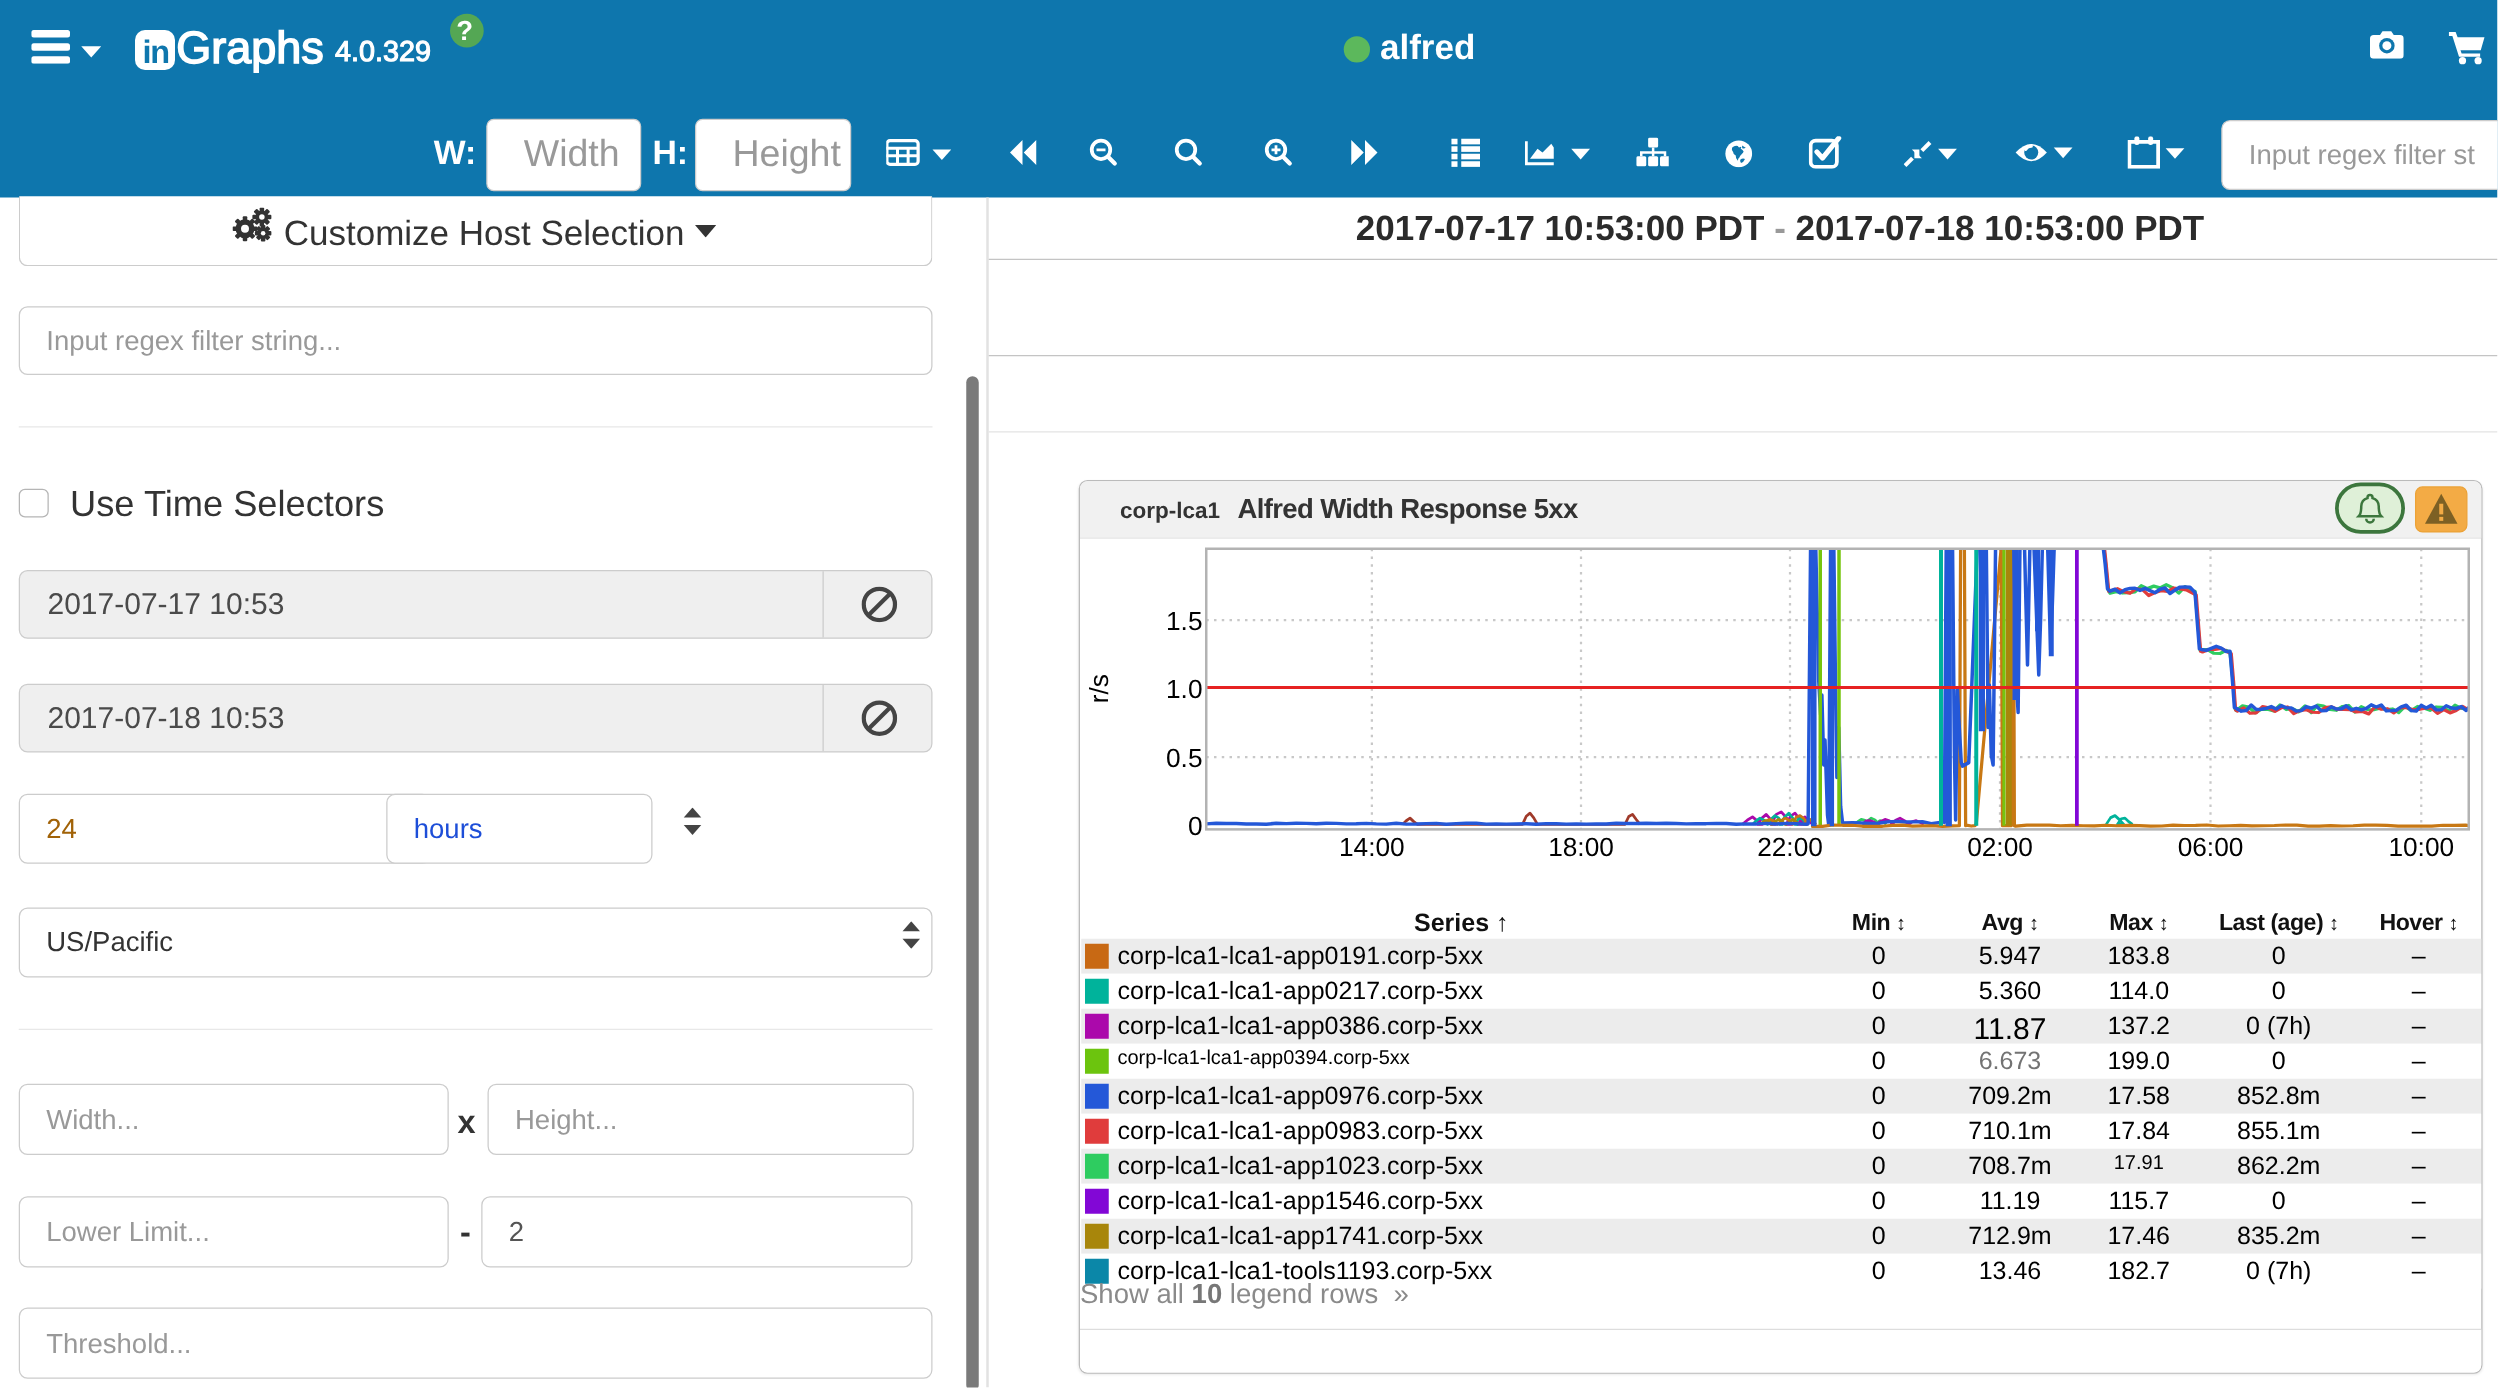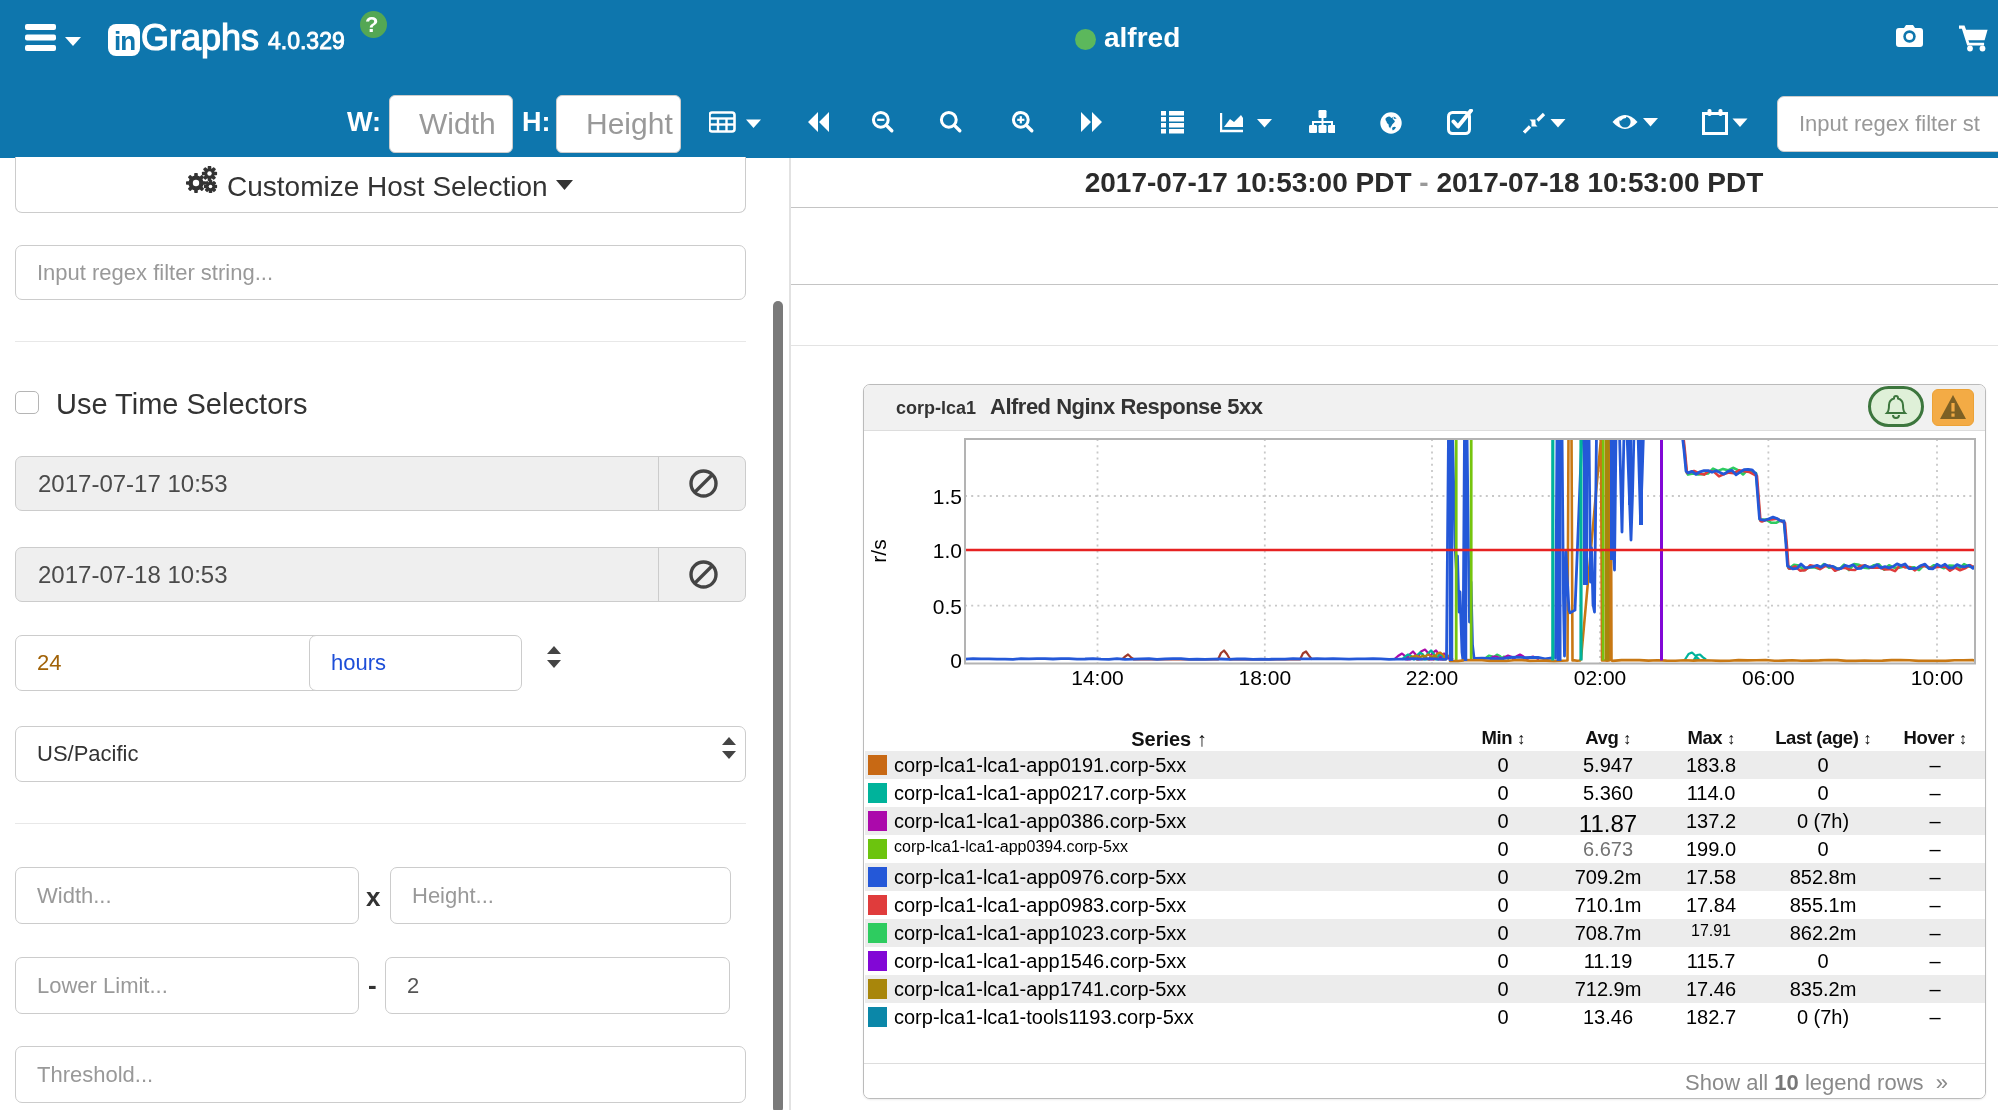--- a/index.html
+++ b/index.html
@@ -220,21 +220,21 @@
 <div class="abs" style="left:789px;top:158px;width:2px;height:952px;background:#e2e2e2"></div>
 
 <div class="abs" style="left:850px;top:167px;width:1148px;height:34px;text-align:center;font-size:28px;font-weight:bold;color:#2b2b2b">2017-07-17 10:53:00 PDT <span style="color:#999">-</span> 2017-07-18 10:53:00 PDT</div>
 <div class="abs" style="left:791px;top:207px;width:1207px;height:1px;background:#c4c4c4"></div>
 <div class="abs" style="left:791px;top:284px;width:1207px;height:1px;background:#c4c4c4"></div>
 <div class="abs" style="left:791px;top:345px;width:1207px;height:1px;background:#e3e3e3"></div>
 
 <div class="abs" style="left:863px;top:384px;width:1123px;height:715px;border:1px solid #bbb;border-radius:7px;background:#fff;box-shadow:0 1px 2px rgba(0,0,0,0.08)"></div>
 <div class="abs" style="left:864px;top:385px;width:1121px;height:46px;background:#f1f1f1;border-bottom:1px solid #ddd;border-radius:6px 6px 0 0"></div>
 <div class="abs" style="left:896px;top:398px;font-size:18px;font-weight:bold;color:#333">corp-lca1</div>
-<div class="abs" style="left:990px;top:394px;font-size:22px;letter-spacing:-0.5px;font-weight:bold;color:#333">Alfred Nginx Response 5xx</div>
+<div class="abs" style="left:990px;top:394px;font-size:22px;letter-spacing:-0.5px;font-weight:bold;color:#333">Alfred Width Response 5xx</div>
 
 <div class="abs" style="left:1868px;top:386px;width:56px;height:41px;border:3px solid #3c763d;border-radius:21px;background:#dff0d8"></div>
 <svg class="abs" style="left:1884px;top:394px" width="24" height="26" viewBox="0 0 24 26">
 <path d="M12,2 a2,2 0 0 1 2,2 v0.5 a7,7 0 0 1 5,6.5 q0,6 2,8 h-18 q2,-2 2,-8 a7,7 0 0 1 5,-6.5 v-0.5 a2,2 0 0 1 2,-2 z" fill="none" stroke="#3c763d" stroke-width="2"></path>
 <path d="M9,21 a3,3 0 0 0 6,0" fill="none" stroke="#3c763d" stroke-width="2"></path>
 </svg>
 <div class="abs" style="left:1932px;top:389px;width:42px;height:37px;border:1px solid #eca236;border-radius:6px;background:#f3ab45"></div>
 <svg class="abs" style="left:1939px;top:394px" width="28" height="27" viewBox="0 0 28 27">
 <path d="M14,1 L27,25 H1 z" fill="#7d6024"></path>
 <rect x="12.4" y="9" width="3.2" height="8.5" fill="#f3ab45"></rect>
@@ -382,12 +382,12 @@
 <div style="position:absolute;left:868px;top:1007px;width:19px;height:20px;background:#0b87a8"></div>
 <div style="position:absolute;left:894px;top:1006px;font-size:20px;color:#000;white-space:nowrap">corp-lca1-lca1-tools1193.corp-5xx</div>
 <div style="position:absolute;left:1503px;top:1006px;transform:translateX(-50%);font-size:20px;color:#000;white-space:nowrap">0</div>
 <div style="position:absolute;left:1608px;top:1006px;transform:translateX(-50%);font-size:20px;color:#000;white-space:nowrap">13.46</div>
 <div style="position:absolute;left:1711px;top:1006px;transform:translateX(-50%);font-size:20px;color:#000;white-space:nowrap">182.7</div>
 <div style="position:absolute;left:1823px;top:1006px;transform:translateX(-50%);font-size:20px;color:#000;white-space:nowrap">0 (7h)</div>
 <div style="position:absolute;left:1935px;top:1006px;transform:translateX(-50%);font-size:20px;color:#000;white-space:nowrap">–</div>
 
 <div class="abs" style="left:864px;top:1063px;width:1121px;height:1px;background:#ddd"></div>
 <div class="abs" style="left:864px;top:1064px;width:1121px;height:34px;background:#fff;border-radius:0 0 6px 6px"></div>
-<div class="abs" style="left:864px;top:1070px;width:1084px;text-align:right;font-size:22px;color:#8a8a8a">Show all <b style="color:#777">10</b> legend rows &nbsp;»</div>
+<div class="abs" style="left:864px;top:1022px;width:1084px;text-align:left;font-size:22px;color:#8a8a8a">Show all <b style="color:#777">10</b> legend rows &nbsp;»</div>
 </body></html>

